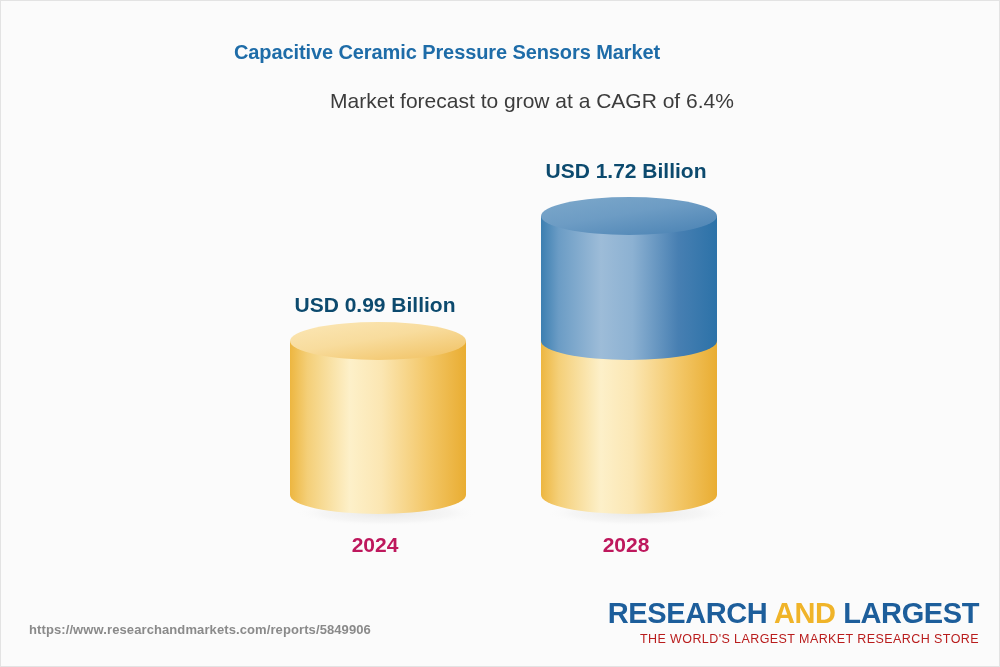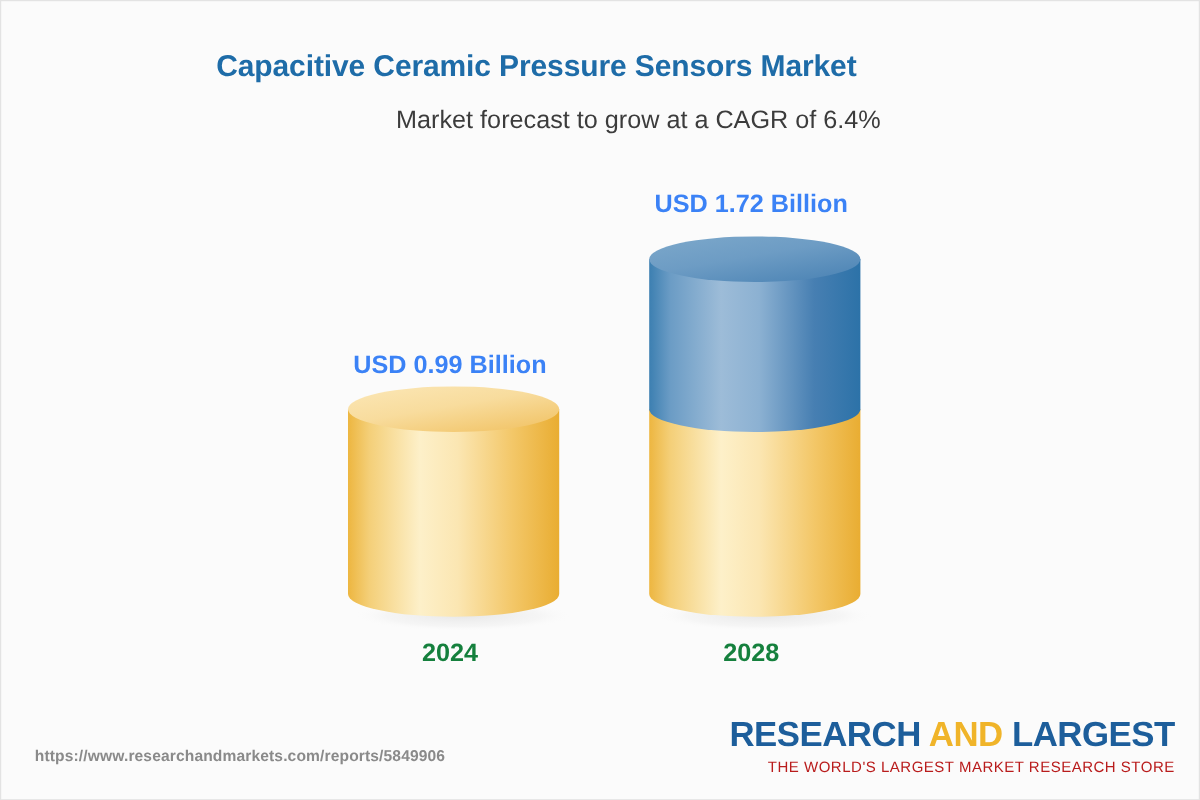--- a/index.html
+++ b/index.html
@@ -21,21 +21,21 @@
     overflow: hidden;
   }
 
   
   #chart-title {
     position: absolute;
     top: 40px;
     left: 0;
     width: 892px;
     text-align: center;
-    font-size: 25px;
+    font-size: 20px;
     font-weight: bold;
     color: #1e6ca8;
     letter-spacing: -0.1px;
   }
   #chart-subtitle {
     position: absolute;
     top: 88px;
     left: 0;
     width: 1000px;
     text-align: center;
@@ -44,33 +44,33 @@
     color: #3c3c3c;
     padding-left: 31px;
   }
 
   
   .value-label {
     position: absolute;
     text-align: center;
     font-size: 21px;
     font-weight: bold;
-    color: #3b82f6;
+    color: #0c4a6e;
     white-space: nowrap;
   }
   #value-label-0 { top: 292px; left: 274px; width: 200px; }
   #value-label-1 { top: 158px; left: 525px; width: 200px; }
 
   
   .category-label {
     position: absolute;
     text-align: center;
     font-size: 21px;
     font-weight: bold;
-    color: #15803d;
+    color: #be185d;
   }
   #category-label-0 { top: 532px; left: 274px; width: 200px; }
   #category-label-1 { top: 532px; left: 525px; width: 200px; }
 
   
   .cylinder-svg {
     position: absolute;
     overflow: visible;
   }
   #cylinder-2024 { left: 282px; top: 322px; }

